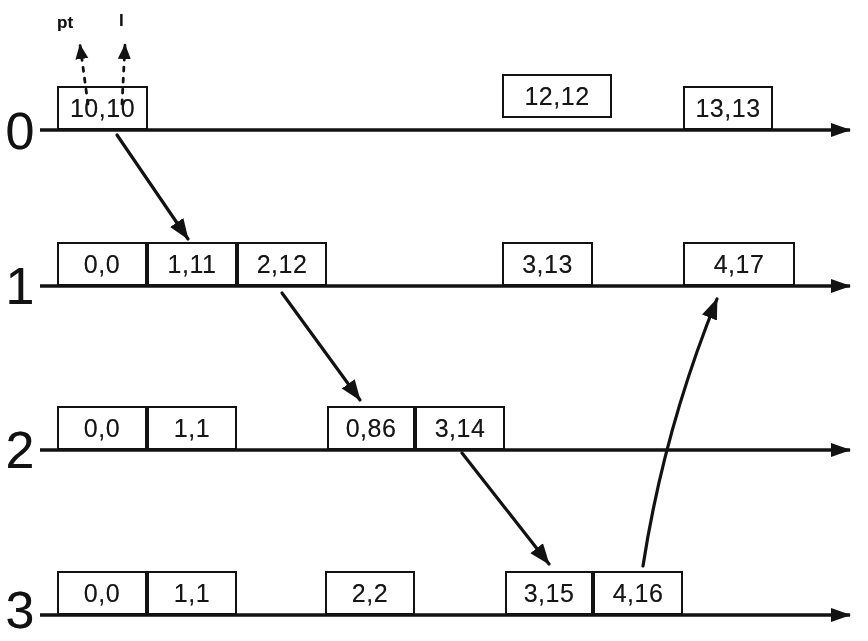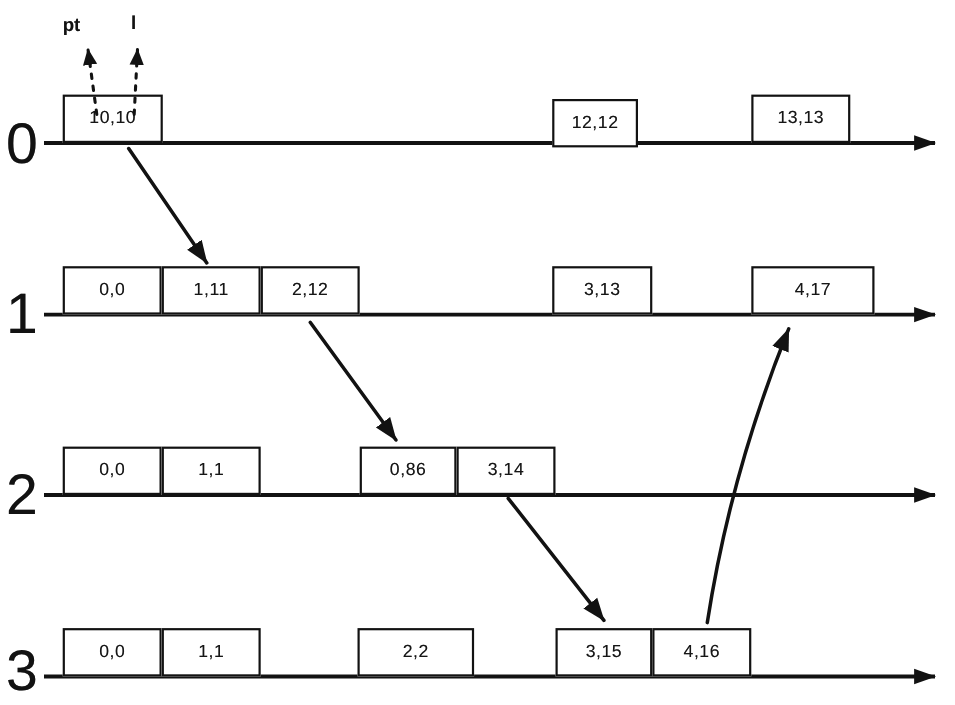--- a/index.html
+++ b/index.html
@@ -20,21 +20,21 @@
   #overlay-layer { z-index: 3; }
   .event-box {
     position: absolute;
     height: 44px;
     box-sizing: border-box;
     border: 2.5px solid #121212;
     background: #ffffff;
     display: flex;
     align-items: center;
     justify-content: center;
-    font-size: 16px;
+    font-size: 25px;
     color: #161616;
     letter-spacing: 0.5px;
     z-index: 2;
     text-shadow: 0 0 0.6px rgba(0,0,0,0.45);
   }
   .proc-label {
     position: absolute;
     width: 40px;
     text-align: center;
     font-size: 52px;
@@ -72,37 +72,37 @@
 
   <div class="proc-label" style="left:0px; top:105px;">0</div>
   <div class="proc-label" style="left:0px; top:260px;">1</div>
   <div class="proc-label" style="left:0px; top:424px;">2</div>
   <div class="proc-label" style="left:0px; top:584px;">3</div>
 
   <div class="anno-label" style="left:57px; top:12px;">pt</div>
   <div class="anno-label" style="left:119px; top:10px;">l</div>
 
   <div class="event-box" style="left:57px;  top:86px; width:91px;">10,10</div>
-  <div class="event-box" style="left:502px; top:90px; width:78px;">12,12</div>
+  <div class="event-box" style="left:502px; top:74px; width:110px;">12,12</div>
   <div class="event-box" style="left:683px; top:86px; width:90px;">13,13</div>
 
   <div class="event-box" style="left:57px;  top:242px; width:90px;">0,0</div>
   <div class="event-box" style="left:147px; top:242px; width:90px;">1,11</div>
   <div class="event-box" style="left:237px; top:242px; width:90px;">2,12</div>
   <div class="event-box" style="left:502px; top:242px; width:91px;">3,13</div>
   <div class="event-box" style="left:683px; top:242px; width:112px;">4,17</div>
 
   <div class="event-box" style="left:57px;  top:406px; width:90px;">0,0</div>
   <div class="event-box" style="left:147px; top:406px; width:90px;">1,1</div>
   <div class="event-box" style="left:327px; top:406px; width:88px;">0,86</div>
   <div class="event-box" style="left:415px; top:406px; width:90px;">3,14</div>
 
   <div class="event-box" style="left:57px;  top:571px; width:90px;">0,0</div>
   <div class="event-box" style="left:147px; top:571px; width:90px;">1,1</div>
-  <div class="event-box" style="left:325px; top:571px; width:106px;">2,2</div>
+  <div class="event-box" style="left:325px; top:571px; width:90px;">2,2</div>
   <div class="event-box" style="left:505px; top:571px; width:88px;">3,15</div>
   <div class="event-box" style="left:593px; top:571px; width:90px;">4,16</div>
 
   <svg id="overlay-layer" class="layer" viewBox="0 0 868 641">
     <defs>
       <marker id="ahMsg" markerUnits="userSpaceOnUse" markerWidth="24" markerHeight="20" refX="20" refY="9" orient="auto">
         <path d="M0,1 L21,9 L0,17 z" fill="#121212"></path>
       </marker>
       <marker id="ahDash" markerUnits="userSpaceOnUse" markerWidth="18" markerHeight="16" refX="14" refY="7" orient="auto">
         <path d="M0,0.5 L15,7 L0,13.5 z" fill="#121212"></path>

